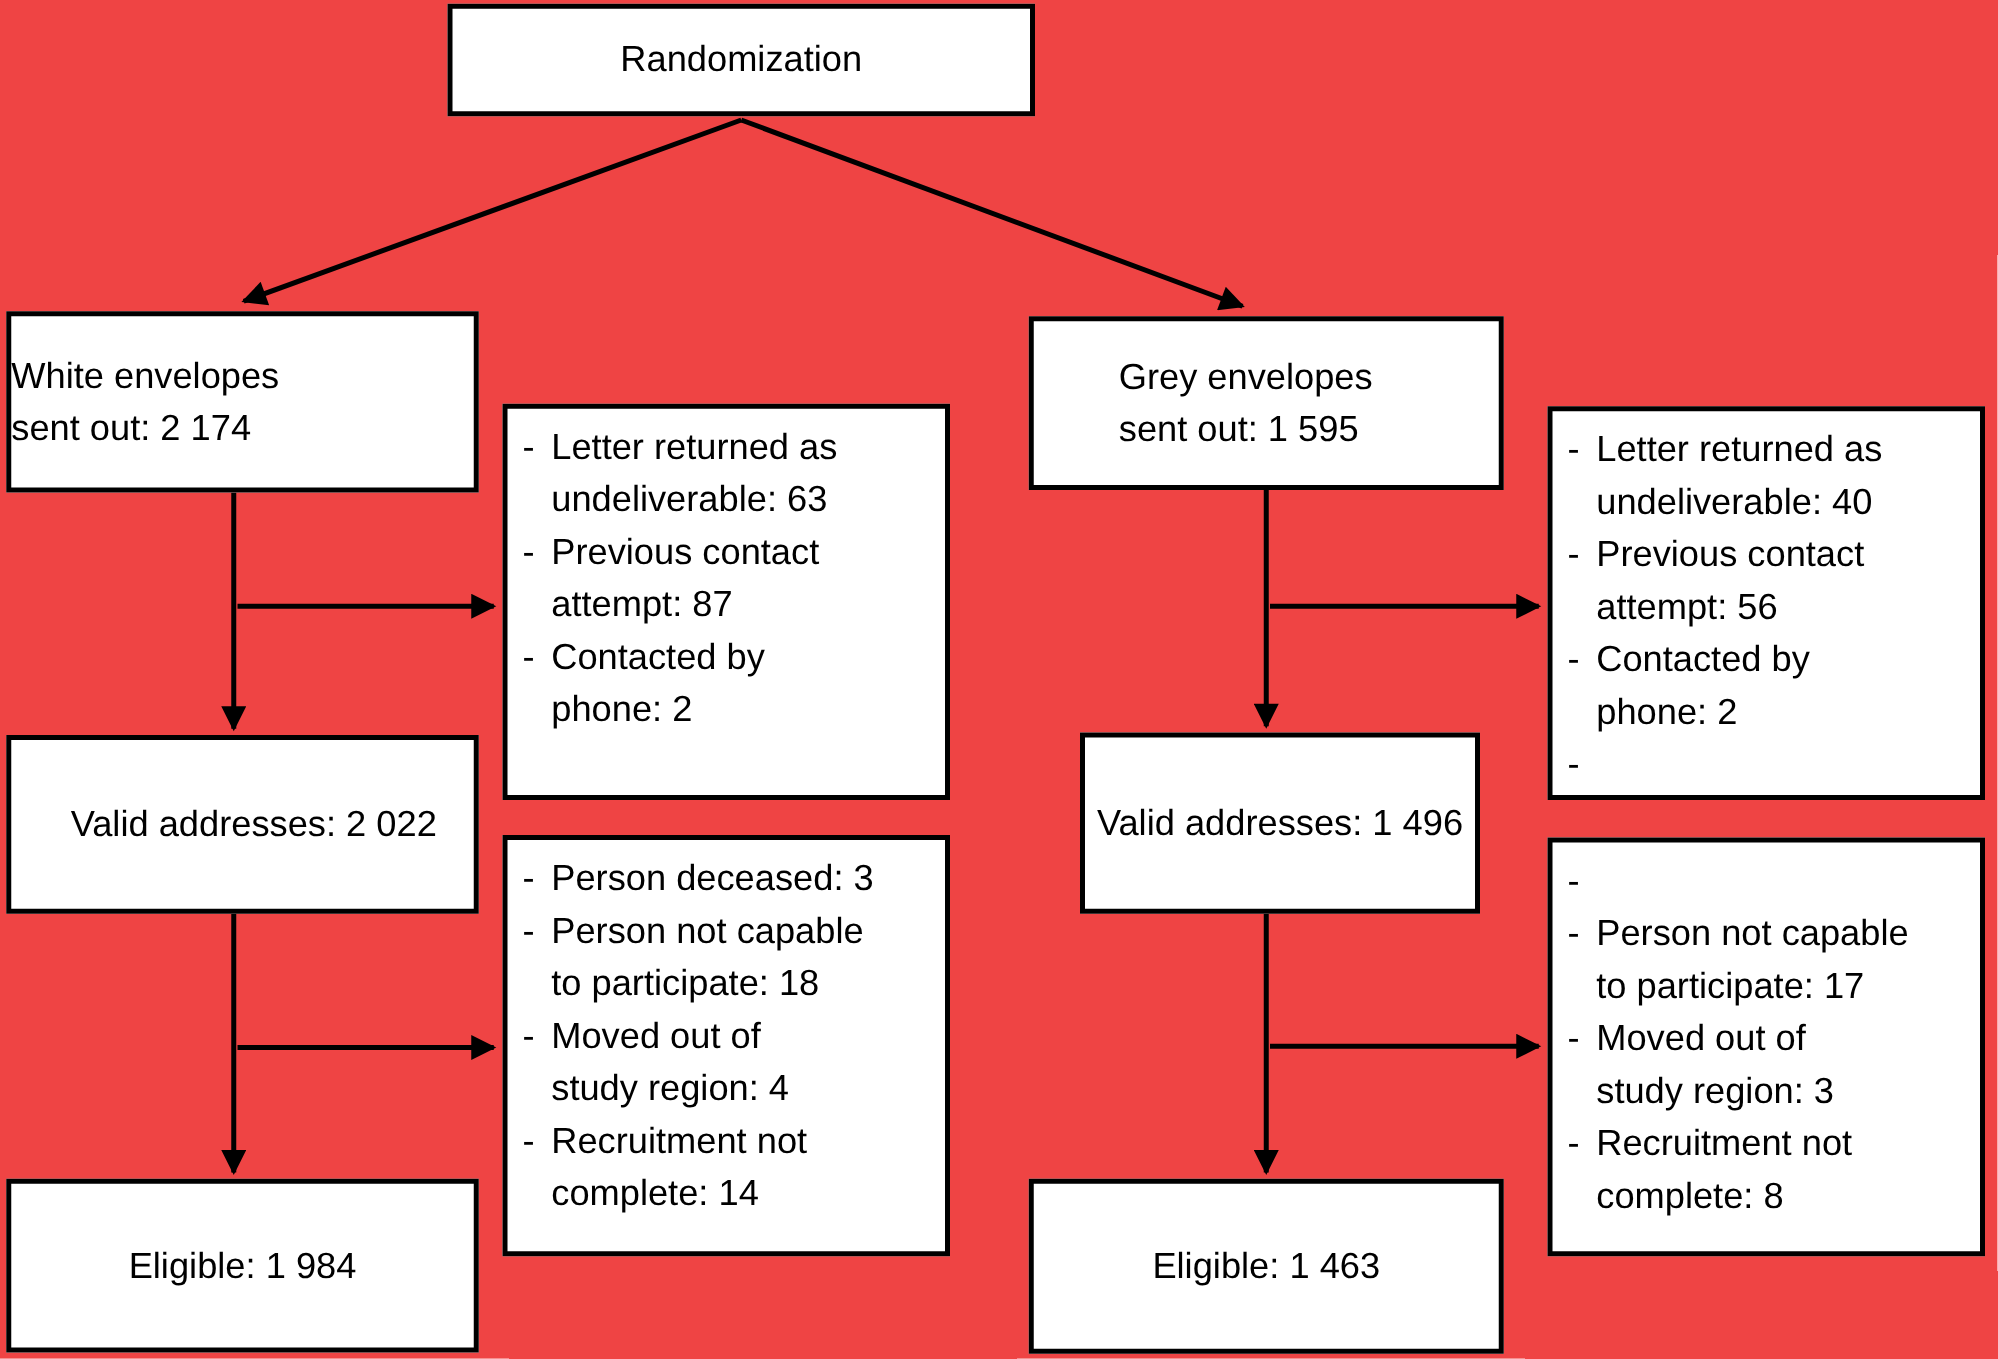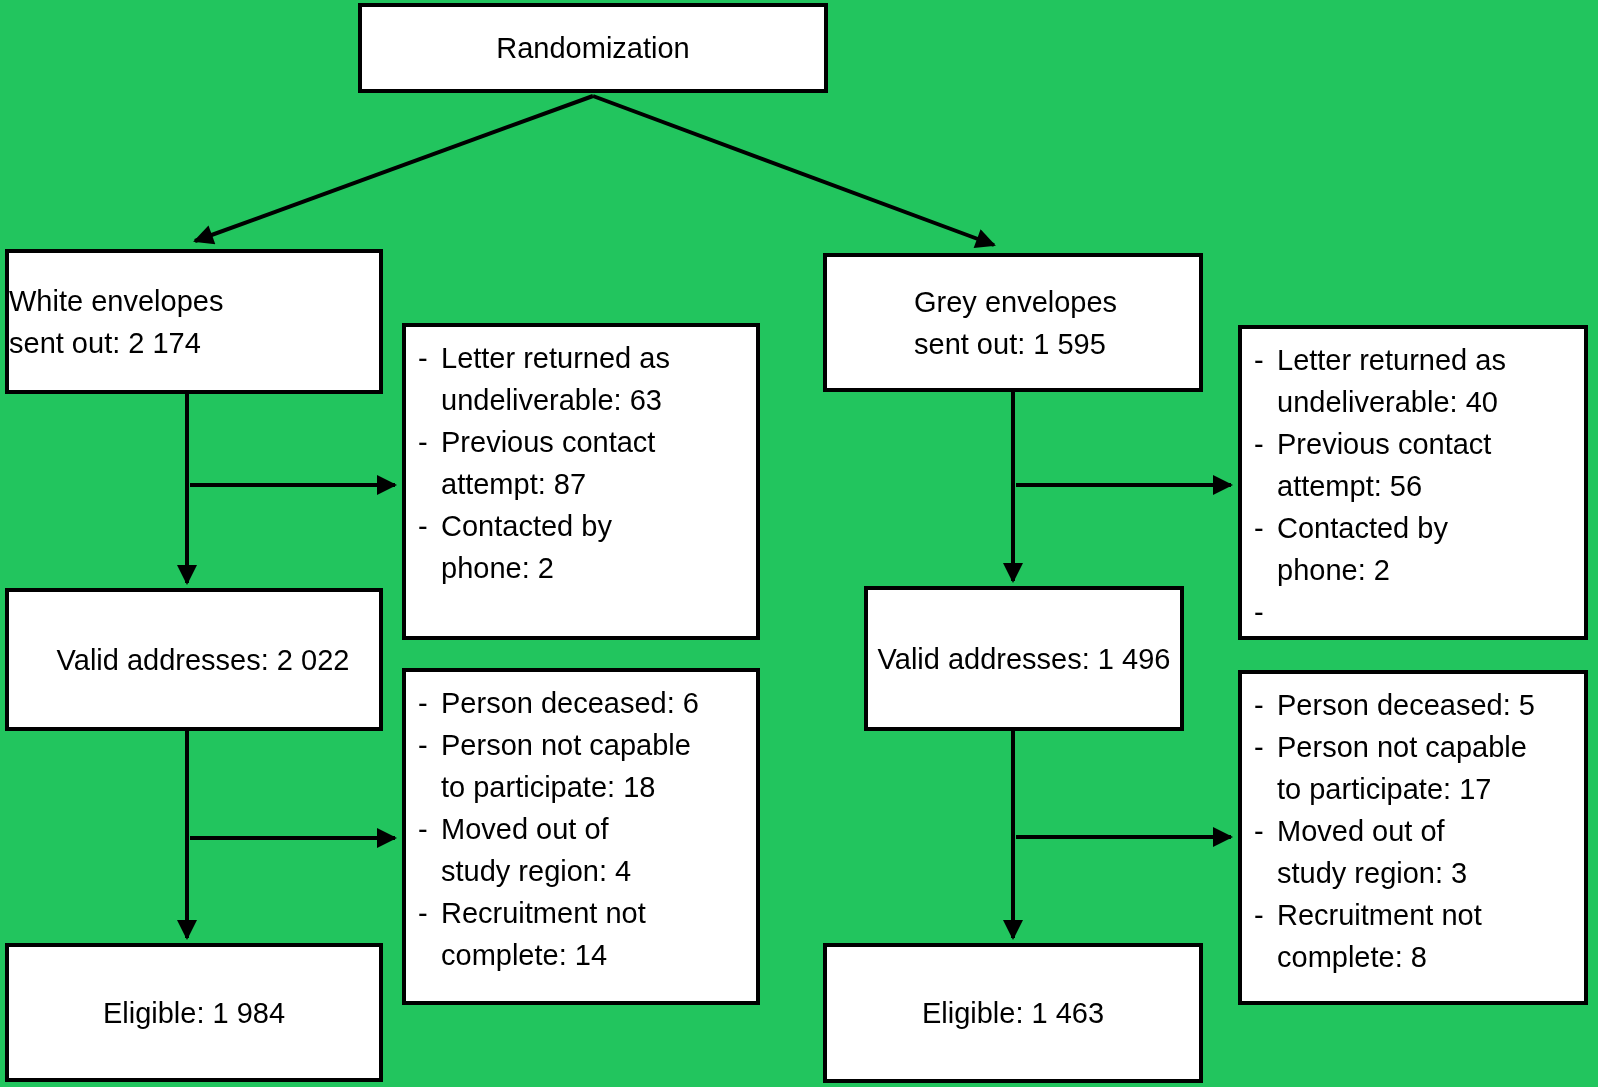--- a/index.html
+++ b/index.html
@@ -4,21 +4,21 @@
 <style>
   html, body {
     margin: 0;
     padding: 0;
     background: #ffffff;
   }
   #figure {
     position: relative;
     width: 1598px;
     height: 1087px;
-    background: #22c55e;
+    background: #ef4444;
     font-family: "Liberation Sans", sans-serif;
     font-size: 29px;
     line-height: 42px;
     color: #000000;
     overflow: hidden;
   }
   #arrow-layer {
     position: absolute;
     left: 0;
     top: 0;
@@ -65,21 +65,21 @@
   #box-randomization { left: 358px; top: 3px;   width: 470px; height: 90px;  }
 
   #box-white-sent    { left: 5px;   top: 249px; width: 378px; height: 145px; }
   #box-white-sent .sent-text { }
   #box-white-excl1   { left: 402px; top: 323px; width: 358px; height: 317px; }
   #box-white-valid   { left: 5px;   top: 588px; width: 378px; height: 143px; padding-left: 18px; }
   #box-white-excl2   { left: 402px; top: 668px; width: 358px; height: 337px; }
   #box-white-eligible{ left: 5px;   top: 943px; width: 378px; height: 139px; }
 
   #box-grey-sent     { left: 823px; top: 253px; width: 380px; height: 139px; }
-  #box-grey-sent .sent-text { padding-left: 87px; }
+  #box-grey-sent .sent-text { padding-left: 68px; }
   #box-grey-excl1    { left: 1238px; top: 325px; width: 350px; height: 315px; }
   #box-grey-valid    { left: 864px; top: 586px; width: 320px; height: 145px; }
   #box-grey-excl2    { left: 1238px; top: 670px; width: 350px; height: 335px; }
   #box-grey-eligible { left: 823px; top: 943px; width: 380px; height: 140px; }
 </style>
 </head>
 <body>
 
 <div id="figure">
 
@@ -132,21 +132,21 @@
     </div>
   </div>
 
   <div class="box center-box" id="box-white-valid">
     <span>Valid addresses: 2 022</span>
   </div>
 
   <div class="box excl-box" id="box-white-excl2">
     <div class="excl-item">
       <span class="excl-dash">-</span>
-      <span class="excl-text">Person deceased: 6</span>
+      <span class="excl-text">Person deceased: 3</span>
     </div>
     <div class="excl-item">
       <span class="excl-dash">-</span>
       <span class="excl-text">Person not capable
 to participate: 18</span>
     </div>
     <div class="excl-item">
       <span class="excl-dash">-</span>
       <span class="excl-text">Moved out of
 study region: 4</span>
@@ -188,21 +188,20 @@
     </div>
   </div>
 
   <div class="box center-box" id="box-grey-valid">
     <span>Valid addresses: 1 496</span>
   </div>
 
   <div class="box excl-box" id="box-grey-excl2">
     <div class="excl-item">
       <span class="excl-dash">-</span>
-      <span class="excl-text">Person deceased: 5</span>
     </div>
     <div class="excl-item">
       <span class="excl-dash">-</span>
       <span class="excl-text">Person not capable
 to participate: 17</span>
     </div>
     <div class="excl-item">
       <span class="excl-dash">-</span>
       <span class="excl-text">Moved out of
 study region: 3</span>

